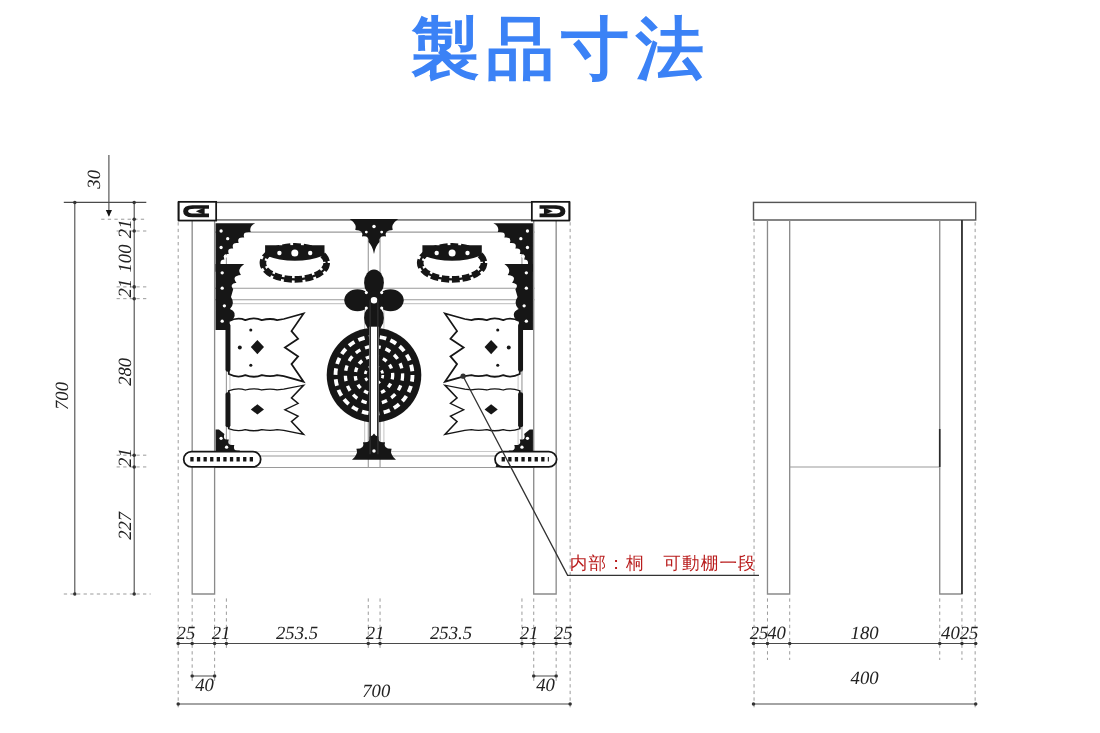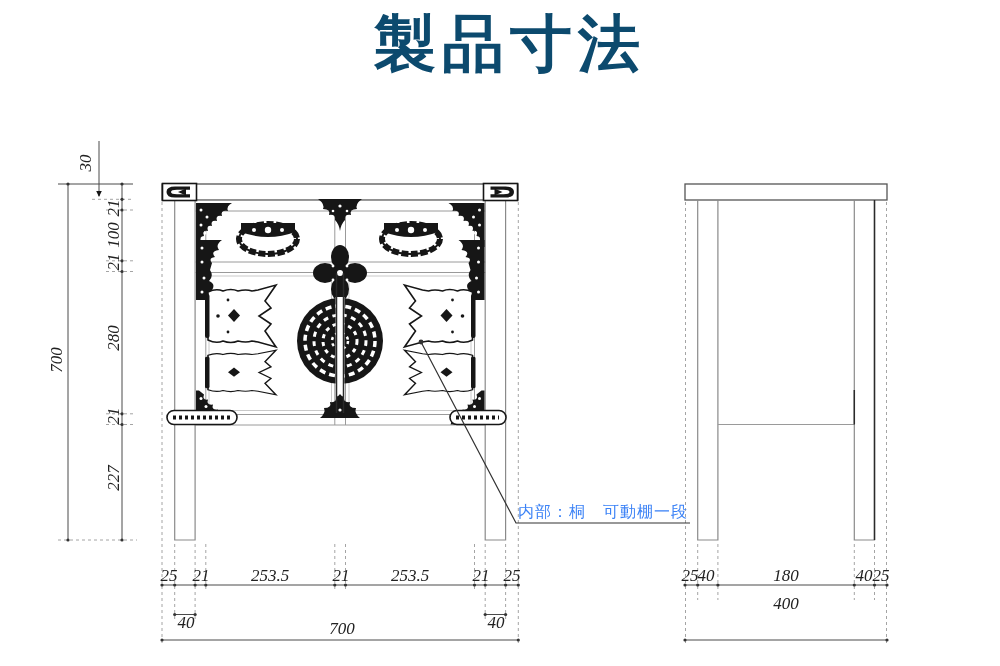--- a/index.html
+++ b/index.html
@@ -1,24 +1,24 @@
 <!DOCTYPE html>
 <html><head>
 <meta charset="utf-8">
 <style>
   html,body{margin:0;padding:0;background:#fff;}
   #stage{position:relative;width:1000px;height:666px;background:#fff;overflow:hidden;
          font-family:"Liberation Serif", serif;}
   #title{position:absolute;left:340px;top:2px;width:340px;text-align:center;
-         font-size:62px;font-weight:700;letter-spacing:6px;color:#0c4a6e;
+         font-size:62px;font-weight:700;letter-spacing:6px;color:#3b82f6;
          font-family:"Liberation Serif", serif;white-space:nowrap;}
   .dim{position:absolute;font-style:italic;font-size:17px;color:#222;white-space:nowrap;
        transform:translate(-50%,-50%);font-family:"Liberation Serif", serif;}
   .dim.v{transform:translate(-50%,-50%) rotate(-90deg);}
-  #leader-note{position:absolute;left:518px;top:502px;font-size:16px;color:#3b82f6;
+  #leader-note{position:absolute;left:518px;top:502px;font-size:16px;color:#b91c1c;
        font-family:Liberation Mono, monospace;letter-spacing:1px;white-space:nowrap;}
   svg{position:absolute;left:0;top:0;}
   .ln{stroke:#555;fill:#fff;stroke-width:1.3px;}
   .ln2{stroke:#8a8a8a;fill:none;stroke-width:1.2px;}
   .ln2f{stroke:#8a8a8a;fill:#fff;stroke-width:1.2px;}
   .ln3{stroke:#9a9a9a;fill:none;stroke-width:1px;}
   .ln4{stroke:#c9c9c9;fill:none;stroke-width:1px;}
   .lnd{stroke:#2a2a2a;fill:none;stroke-width:1.5px;}
   .dimln{stroke:#4a4a4a;fill:none;stroke-width:1px;}
   .extln{stroke:#9a9a9a;fill:none;stroke-width:0.9px;stroke-dasharray:3,3;}
@@ -271,17 +271,17 @@
   <span class="dim" style="left:512px;top:576px">25</span>
   <span class="dim" style="left:186px;top:623px">40</span>
   <span class="dim" style="left:496px;top:623px">40</span>
   <span class="dim" style="left:342px;top:629px">700</span>
 
   <span class="dim" style="left:690px;top:576px">25</span>
   <span class="dim" style="left:706px;top:576px">40</span>
   <span class="dim" style="left:786px;top:576px">180</span>
   <span class="dim" style="left:864px;top:576px">40</span>
   <span class="dim" style="left:881px;top:576px">25</span>
-  <span class="dim" style="left:786px;top:604px">400</span>
+  <span class="dim" style="left:786px;top:617px">400</span>
 
   <div id="leader-note">内部：桐　可動棚一段</div>
 
 </div>
 
 </body></html>

